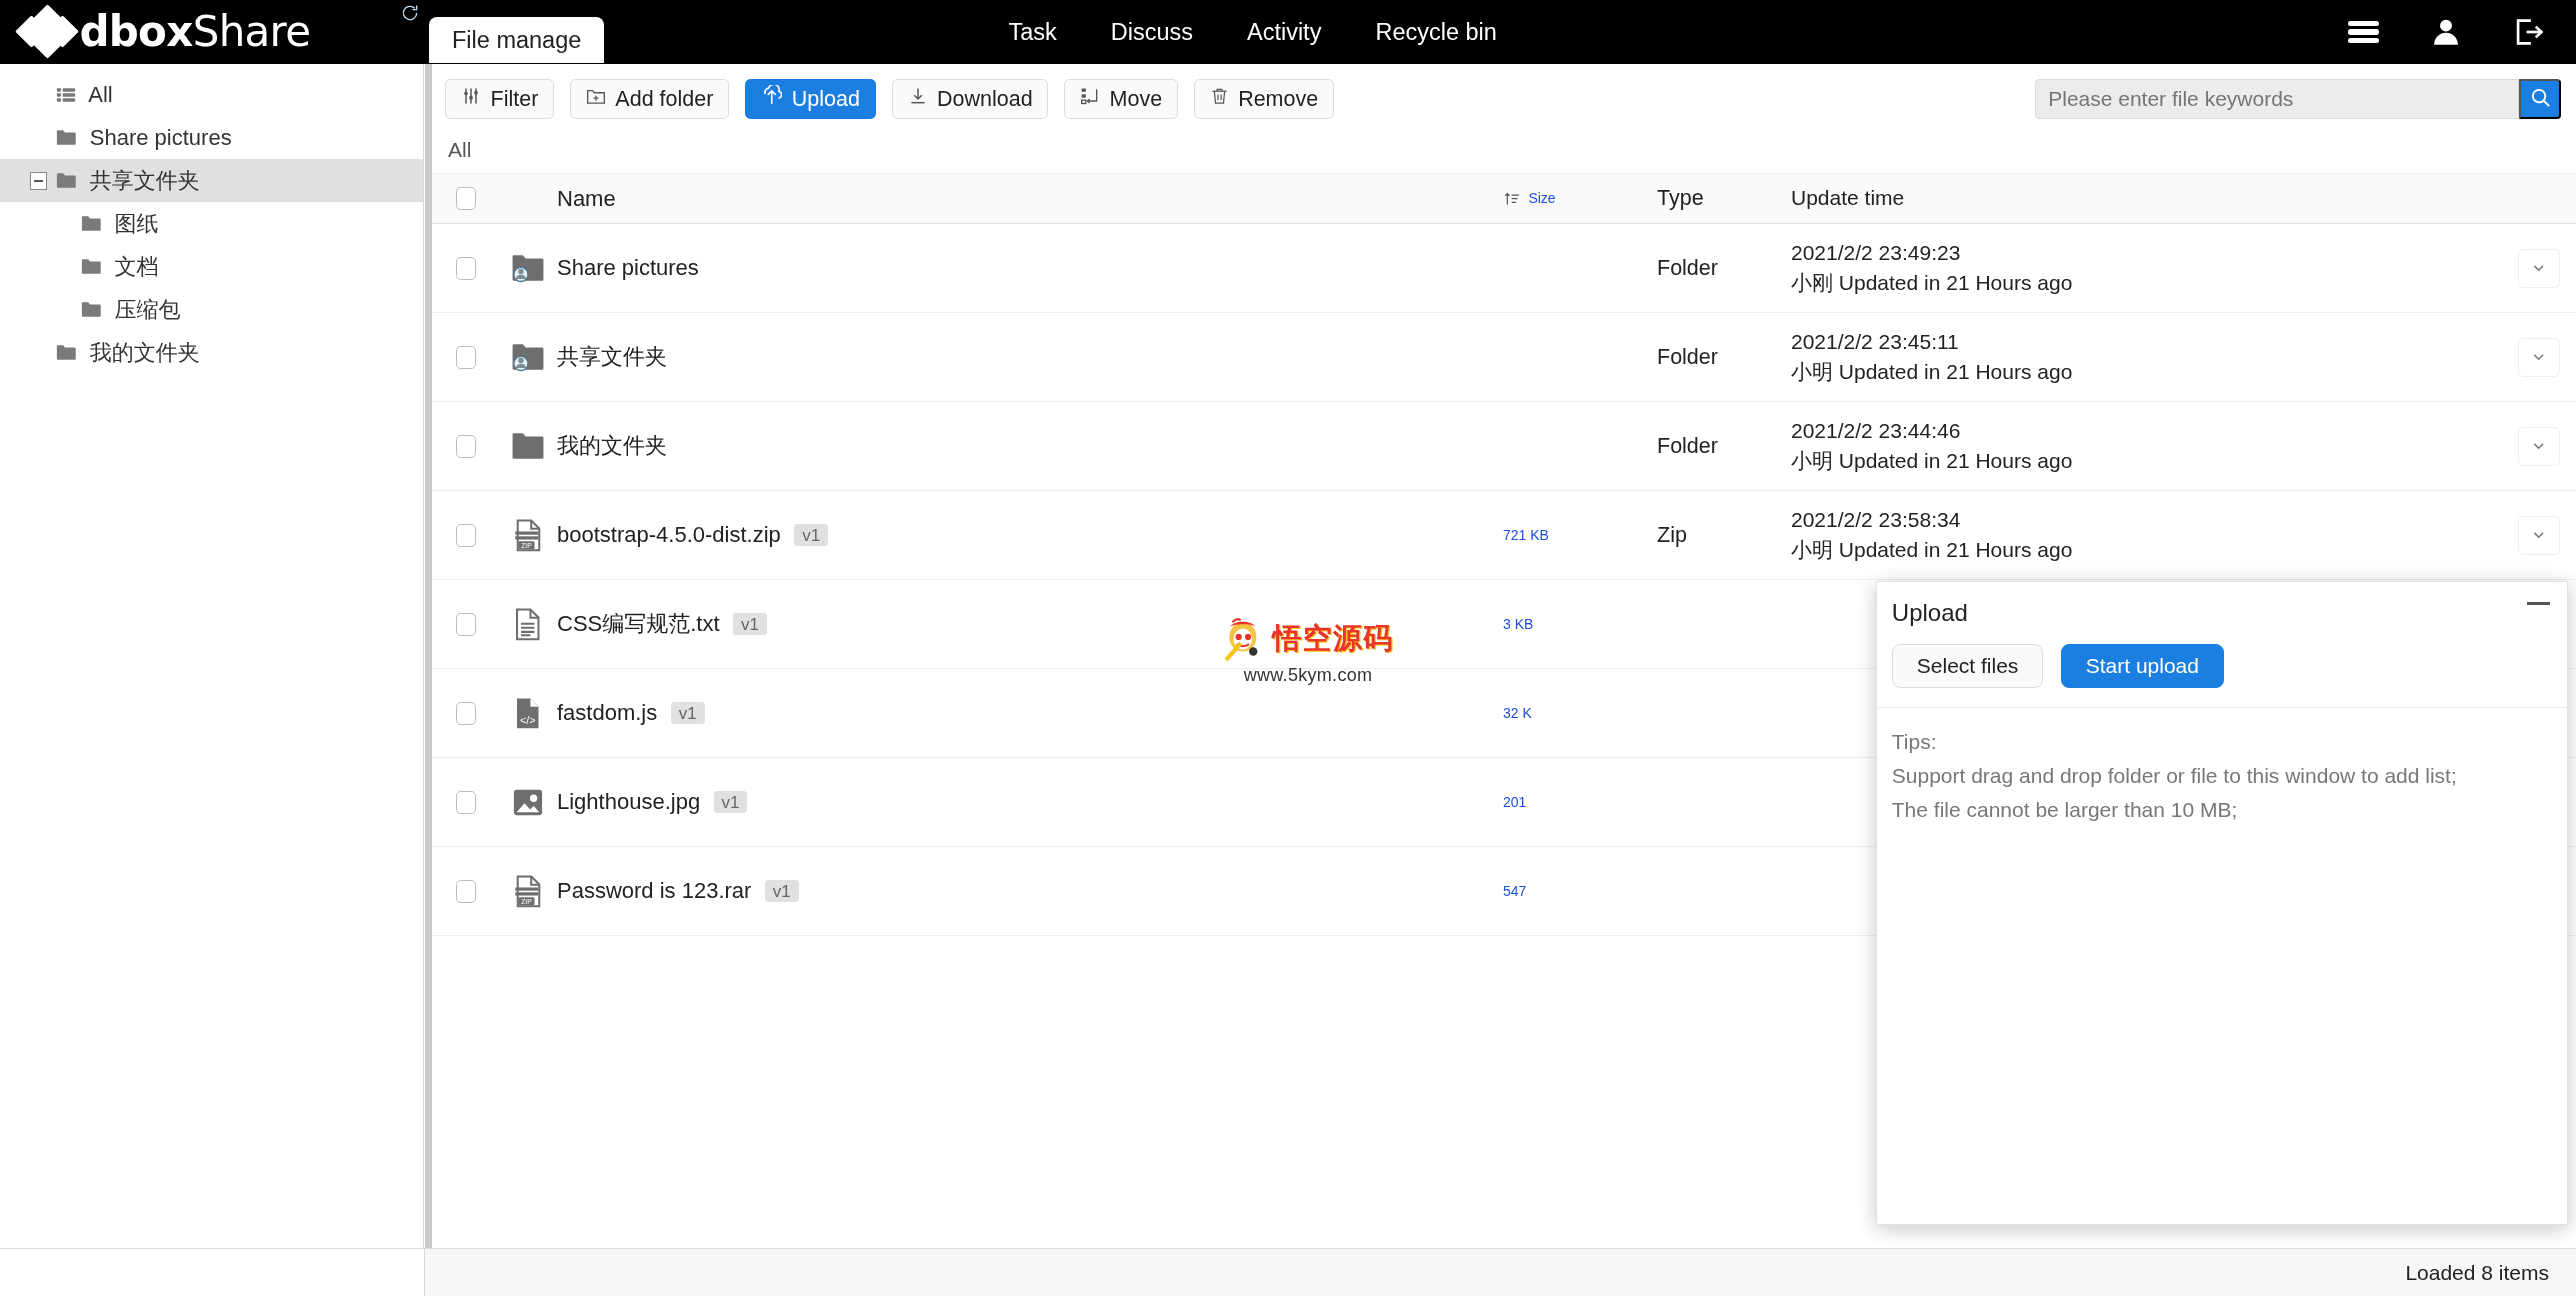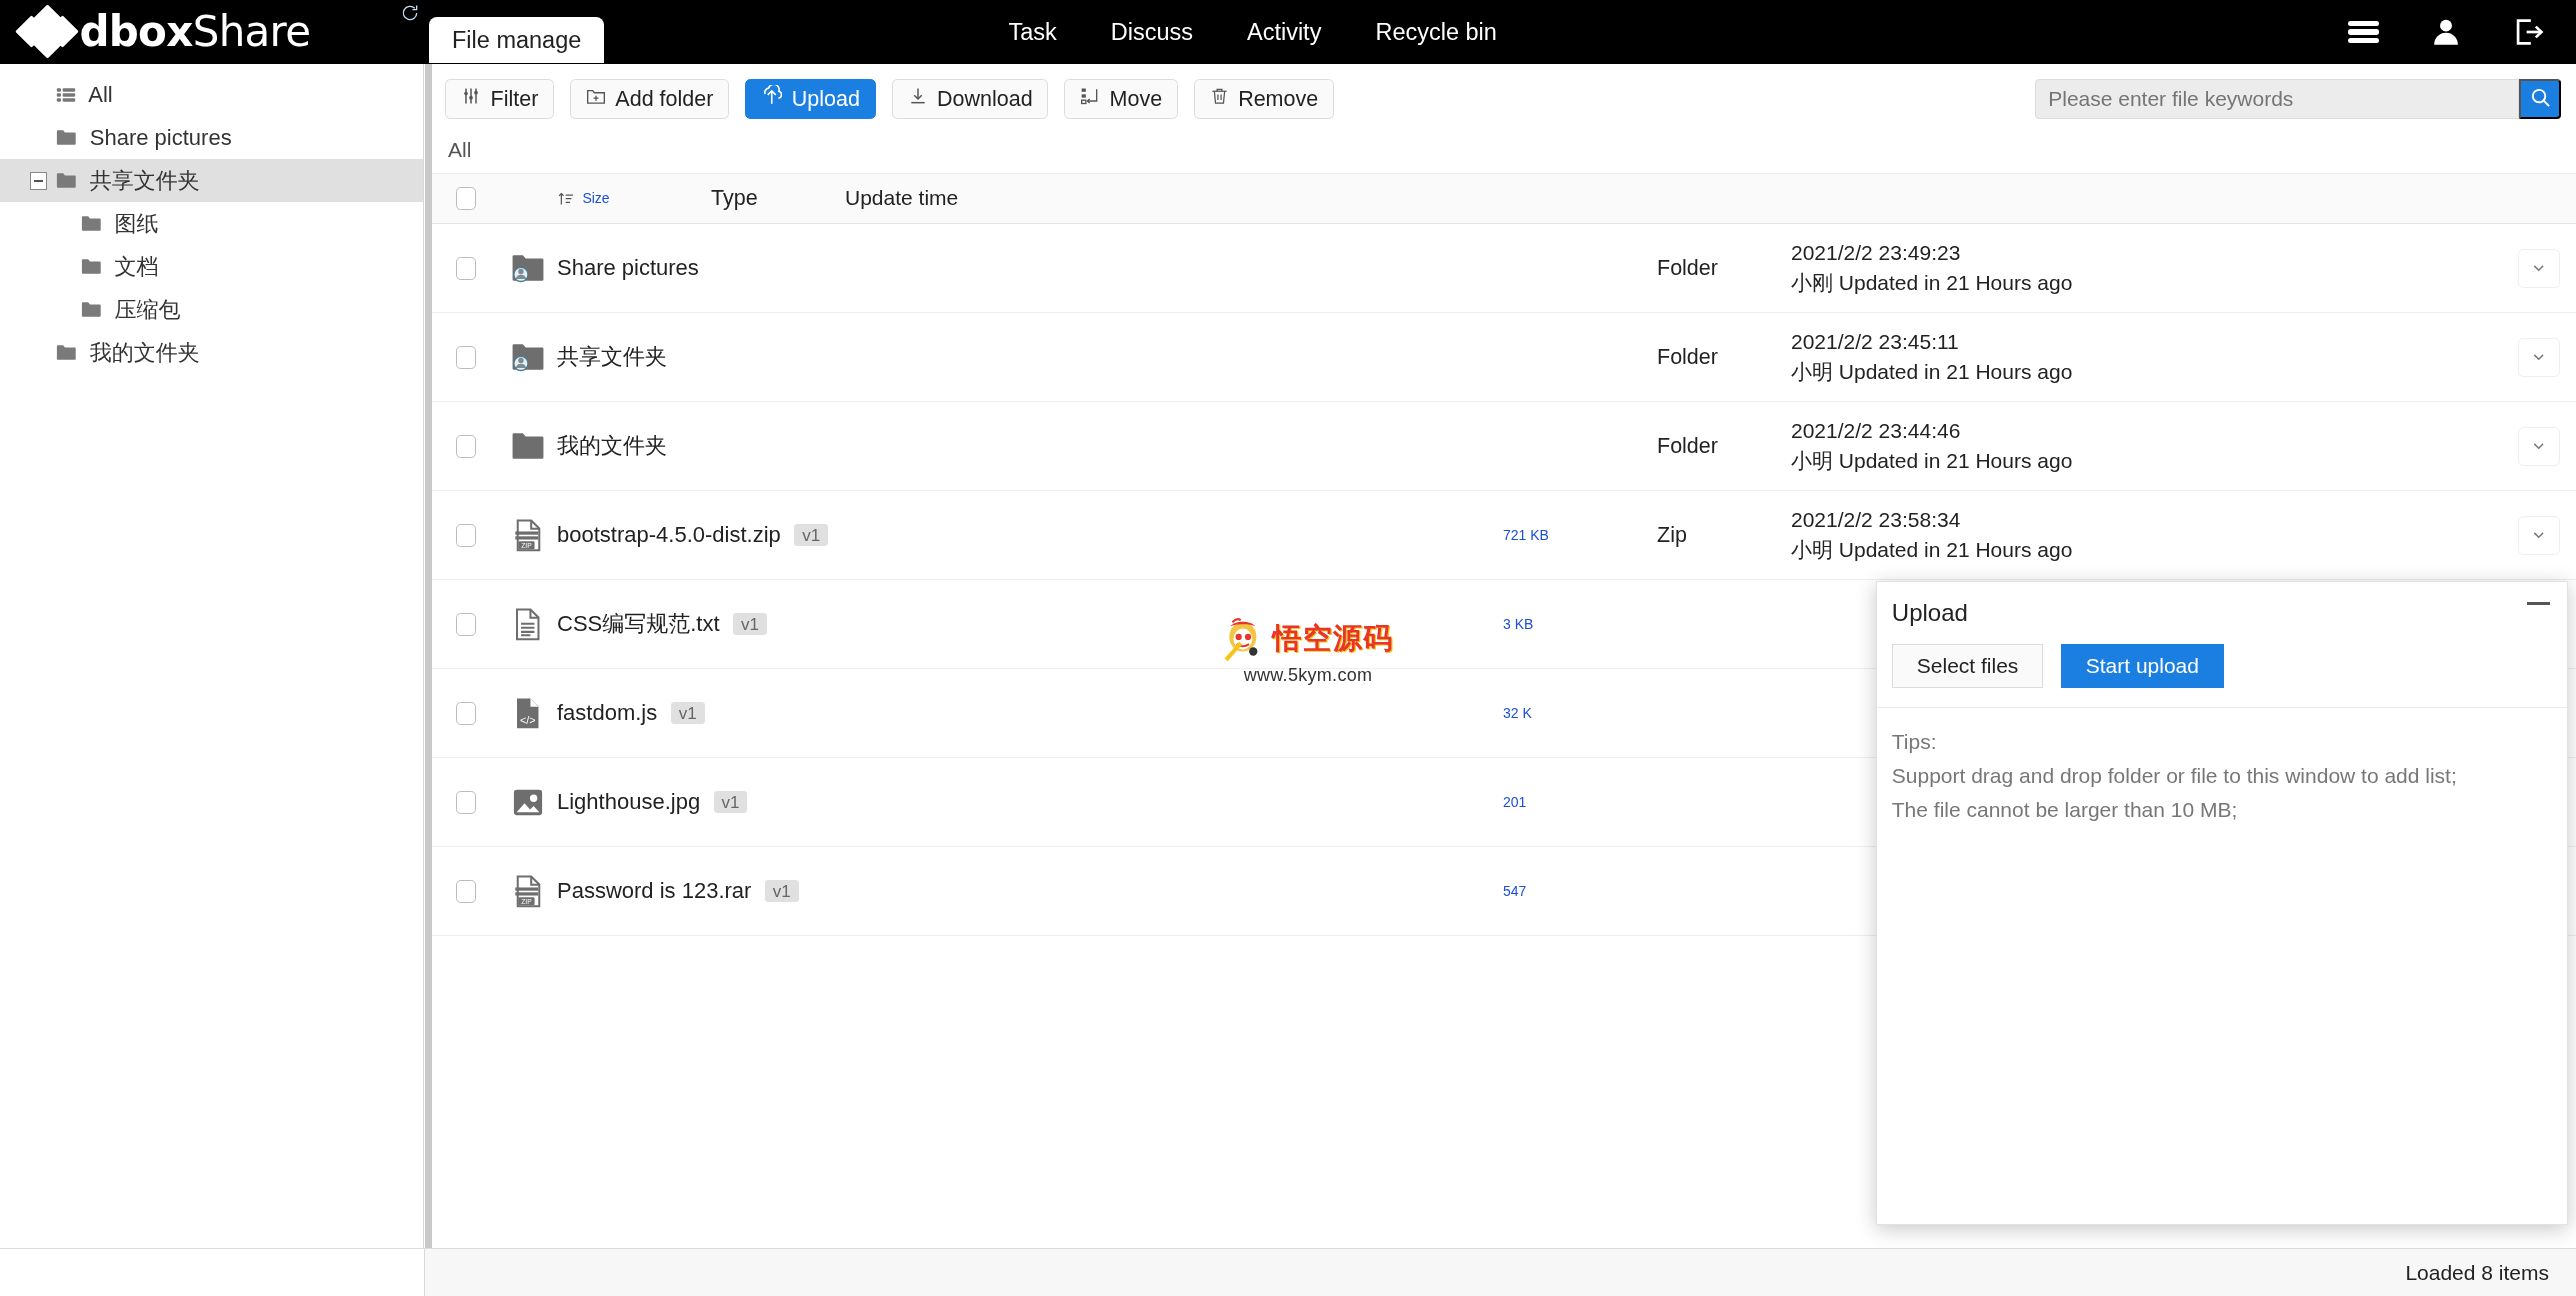--- a/index.html
+++ b/index.html
@@ -168,21 +168,21 @@
     box-shadow:0 4px 19px rgba(0,0,0,.22);
     z-index:20; display:flex; flex-direction:column;
   }
   .up-head{
     height:62px; display:flex; align-items:center; padding:0 17.4px 0 14.8px;
     font-size:24px; color:#222; position:relative;
   }
   .up-min{ position:absolute; right:17.4px; top:20px; width:23px; height:2.7px; background:#555; }
   .up-actions{ padding:0 14.8px 19px 14.8px; display:flex; gap:17.4px; border-bottom:0.7px solid #eaeaea; }
   .up-btn{
-    height:44px; padding:0 24px; border:0.7px solid #dcdcdc; border-radius:0;
+    height:44px; padding:0 24px; border:0.7px solid #dcdcdc; border-radius:8px;
     background:#fafafa; font-size:21px; color:#222; display:flex; align-items:center;
     white-space:nowrap;
   }
   .up-btn.primary{ background:#1a7fe0; border-color:#1a7fe0; color:#fff; }
   .up-tips{ padding:17.4px 14.8px 0 14.8px; font-size:21px; color:#777; line-height:1.62; }
 
   
   .statusbar{
     position:absolute; left:425px; top:1248px; right:0; height:48px;
     background:#f7f7f7; border-top:0.7px solid #dcdcdc;
@@ -422,20 +422,23 @@
     <span>All</span>
   </div>
 
   <div class="tbl">
 
     <div class="row head">
       <div class="c-check">
         <span class="cb"></span>
       </div>
       <div class="c-icon"></div>
+      <div class="c-name">
+        <span>Name</span>
+      </div>
       <div class="c-size">
         <span class="sort-ic">
           <svg width="17.4" height="17.4" viewBox="0 0 24 24" fill="none" stroke="#555" stroke-width="1.7">
             <path d="M6 20V5"></path>
               <path d="M3 8l3-3 3 3"></path>
             <path d="M12 7h10M12 12h8M12 17h6"></path>
           </svg>
         </span>
         <span>Size</span>
       </div>

